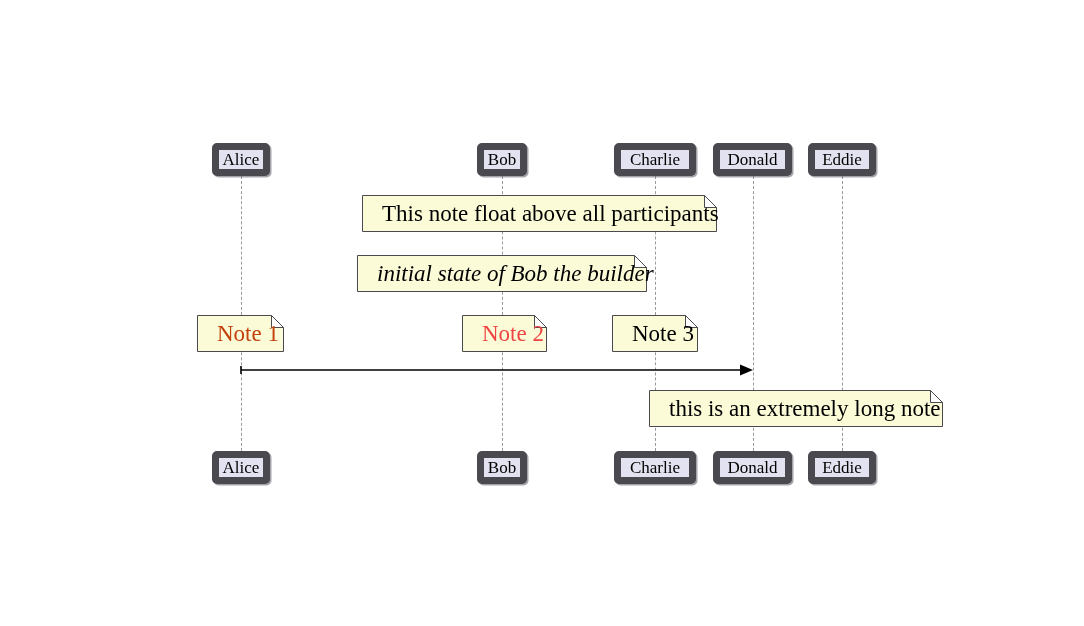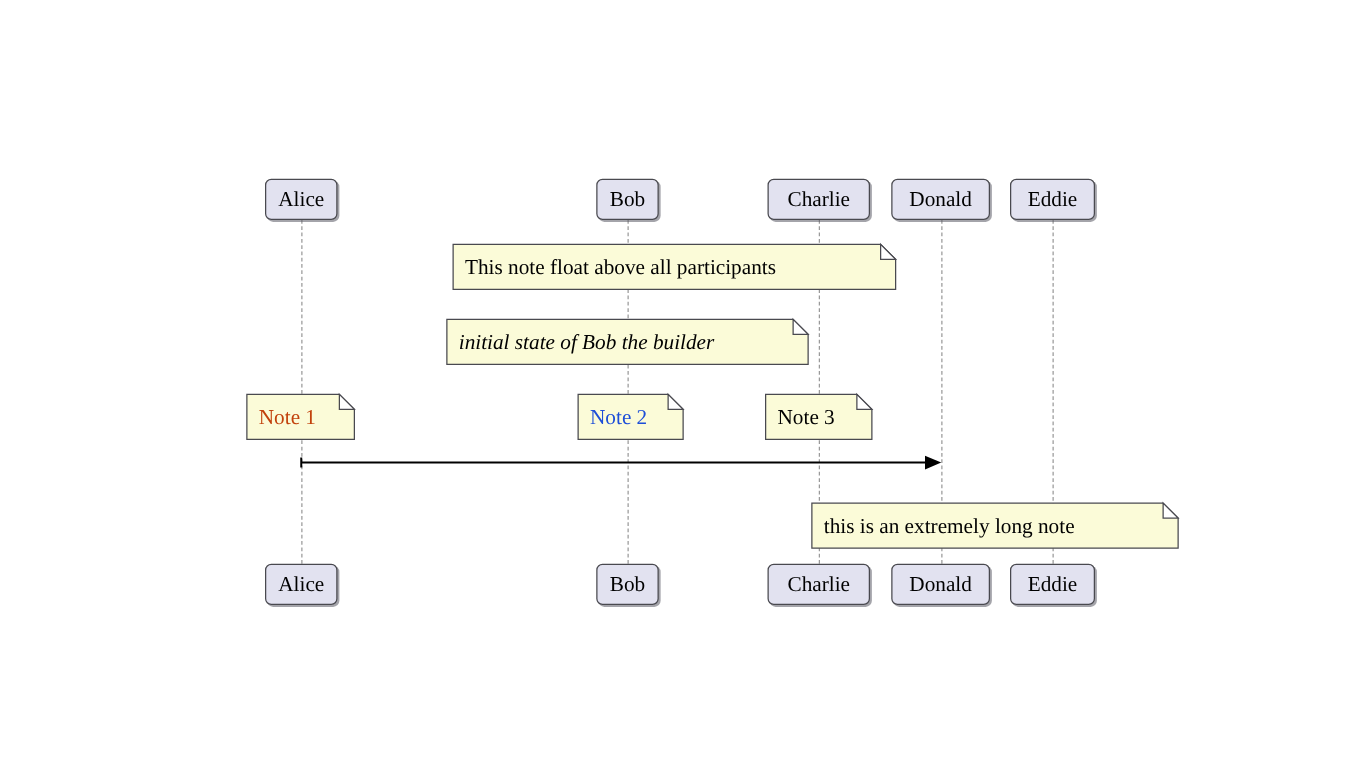--- a/index.html
+++ b/index.html
@@ -24,21 +24,21 @@
     position: absolute;
     width: 0;
     border-left: 1px dashed #9a9a9a;
     z-index: 1;
   }
   
   .participant {
     position: absolute;
     box-sizing: border-box;
     background: #e2e2f0;
-    border: 1px solid #4c1d95;
+    border: 7px solid #4c1d95;
     border-radius: 5px;
     box-shadow: 1.5px 1.5px 0 rgba(90,90,100,0.55);
     color: #000000;
     font-size: 17px;
     line-height: 1;
     display: flex;
     align-items: center;
     justify-content: center;
     white-space: nowrap;
     z-index: 4;
@@ -55,23 +55,23 @@
     overflow: visible;
   }
   .note .note-text {
     position: absolute;
     left: 0;
     top: 0;
     width: 100%;
     height: 100%;
     display: flex;
     align-items: center;
-    padding-left: 10px;
+    padding-left: 20px;
     box-sizing: border-box;
-    font-size: 17px;
+    font-size: 23px;
     color: #000000;
     white-space: nowrap;
     line-height: 1;
   }
   
   .message {
     position: absolute;
     z-index: 6;
   }
   .message svg { display: block; overflow: visible; }
@@ -134,30 +134,30 @@
         <path d="M0.5,0.5 H74.5 L86.5,12.5 V36.5 H0.5 Z" fill="#fbfbd8" stroke="#49494f" stroke-width="1"></path>
         <path d="M74.5,0.5 L86.5,12.5 L74.5,12.5 Z" fill="#ffffff" stroke="#49494f" stroke-width="1" stroke-linejoin="miter"></path>
       </svg>
       <div class="note-text" style="color: #c2410c;">Note 1</div>
     </div>
     <div class="note" style="left: 462px; top: 315px; width: 85px; height: 37px;">
       <svg width="87" height="39">
         <path d="M0.5,0.5 H72.5 L84.5,12.5 V36.5 H0.5 Z" fill="#fbfbd8" stroke="#49494f" stroke-width="1"></path>
         <path d="M72.5,0.5 L84.5,12.5 L72.5,12.5 Z" fill="#ffffff" stroke="#49494f" stroke-width="1" stroke-linejoin="miter"></path>
       </svg>
-      <div class="note-text" style="color: #1d4ed8;">Note 2</div>
+      <div class="note-text" style="color: #ef4444;">Note 2</div>
     </div>
     <div class="note" style="left: 612px; top: 315px; width: 86px; height: 37px;">
       <svg width="88" height="39">
         <path d="M0.5,0.5 H73.5 L85.5,12.5 V36.5 H0.5 Z" fill="#fbfbd8" stroke="#49494f" stroke-width="1"></path>
         <path d="M73.5,0.5 L85.5,12.5 L73.5,12.5 Z" fill="#ffffff" stroke="#49494f" stroke-width="1" stroke-linejoin="miter"></path>
       </svg>
       <div class="note-text" style="color: rgb(0, 0, 0);">Note 3</div>
     </div>
-    <div class="note" style="left: 649px; top: 390px; width: 294px; height: 37px; margin-top: 12px;">
+    <div class="note" style="left: 649px; top: 390px; width: 294px; height: 37px;">
       <svg width="296" height="39">
         <path d="M0.5,0.5 H281.5 L293.5,12.5 V36.5 H0.5 Z" fill="#fbfbd8" stroke="#49494f" stroke-width="1"></path>
         <path d="M281.5,0.5 L293.5,12.5 L281.5,12.5 Z" fill="#ffffff" stroke="#49494f" stroke-width="1" stroke-linejoin="miter"></path>
       </svg>
       <div class="note-text" style="color: rgb(0, 0, 0);">this is an extremely long note</div>
     </div>
     <div class="message" style="left: 229px; top: 358px; width: 536px; height: 24px;">
       <svg width="536" height="24">
         <line x1="12" y1="12" x2="512" y2="12" stroke="#000000" stroke-width="1.6"></line>
         <line x1="12" y1="8" x2="12" y2="16" stroke="#000000" stroke-width="1.6"></line>

